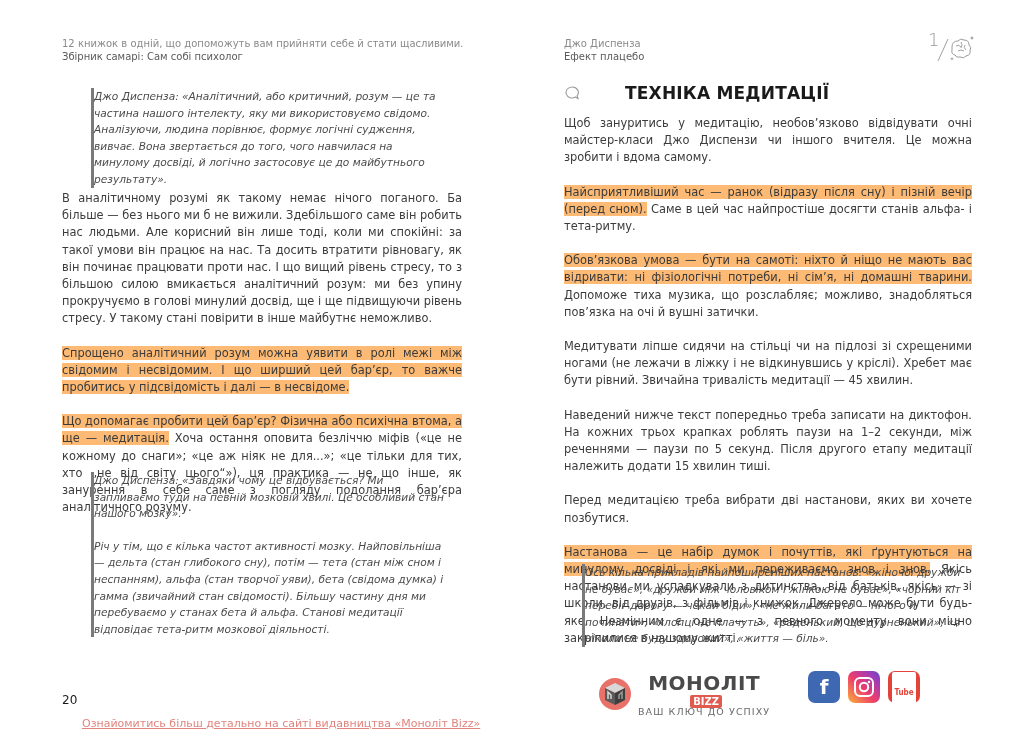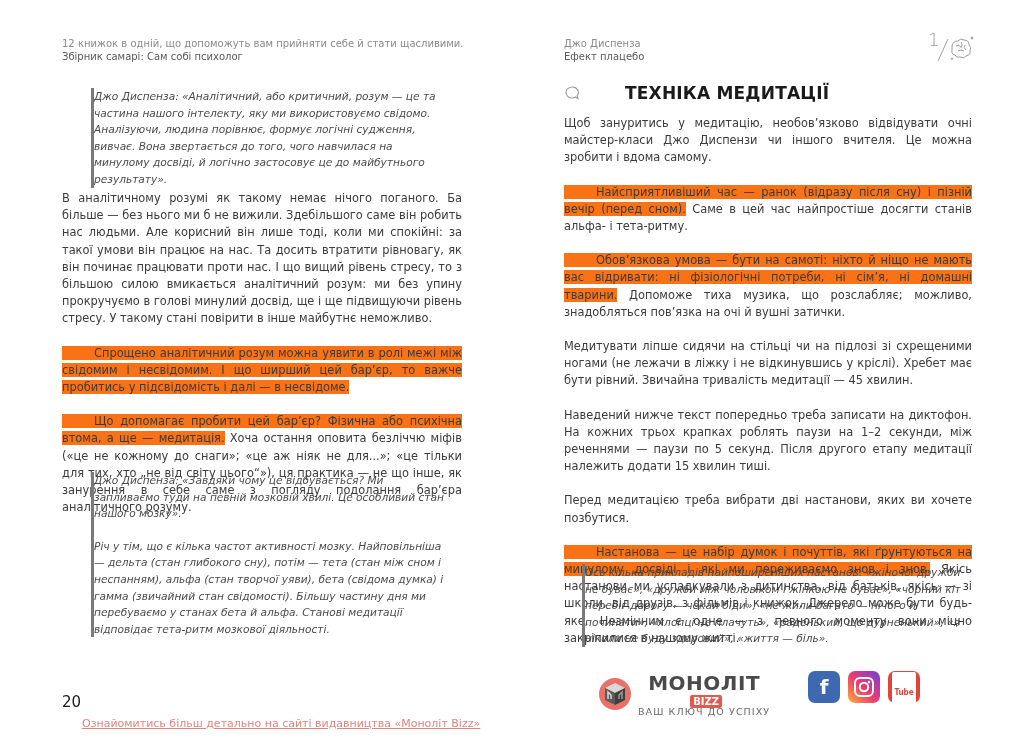--- a/index.html
+++ b/index.html
@@ -14,33 +14,33 @@
   .running-head .line2 { color: #5a5a5a; }
   .page-left .running-head { left: 62px; }
   .page-right .running-head { left: 52px; }
 
   .chapter-mark { position: absolute; right: 50px; top: 31px; width: 48px; height: 32px; }
   .chapter-mark .num { position: absolute; left: 2px; top: -2px; font-size: 18px; color: #9a9a9a; font-weight: 300; font-family: "DejaVu Sans", sans-serif; }
   .chapter-mark svg { position: absolute; left: 8px; top: 2px; }
 
   .body-text { font-size: 11.4px; line-height: 17.2px; color: #3b3b3b; text-align: justify; }
   .para { margin-bottom: 17px; }
-  .hl { background: #f97316; padding-left: 32px; }
+  .hl { background: #fdba74; }
 
   .quote { border-left: 3px solid #7a7a7a; padding-left: 0; font-style: italic; font-size: 10.6px; line-height: 16.6px; color: #4a4a4a; }
   .quote p { margin-bottom: 16px; }
   .quote p:last-child { margin-bottom: 0; }
 
   .left-col { position: absolute; left: 62px; width: 400px; }
   .right-col { position: absolute; left: 52px; width: 408px; }
 
   .heading { position: absolute; left: 52px; top: 83px; display: flex; align-items: center; gap: 33px; }
   .heading .title { font-family: "DejaVu Sans", sans-serif; font-weight: bold; font-size: 17px; color: #1a1a1a; margin-left: 12px; letter-spacing: 0.2px; }
 
-  .page-number { position: absolute; left: 62px; top: 693px; font-size: 15px; color: #1a1a1a; }
+  .page-number { position: absolute; left: 62px; top: 693px; font-size: 12px; color: #1a1a1a; }
   .footer-link { position: absolute; left: 82px; top: 717px; font-size: 11px; color: #e2847e; text-decoration: underline; cursor: pointer; }
 
   .logo { position: absolute; left: 86px; top: 671px; display: flex; align-items: center; }
   .logo-text { margin-left: 6px; }
   .logo-name { display: flex; align-items: center; flex-direction: column; }
   .logo-name .brand { font-family: "DejaVu Sans", sans-serif; font-weight: bold; font-size: 20px; color: #4a4a4a; letter-spacing: 0.5px; }
   .logo-name .bizz { background: #e05a4f; color: #fff; font-weight: bold; font-size: 10px; padding: 1px 3px; margin-left: 4px; border-radius: 2px; }
   .logo-tag { font-size: 9.5px; color: #6a6a6a; letter-spacing: 1.1px; margin-top: -2px; }
 
   .socials { position: absolute; left: 296px; top: 671px; display: flex; gap: 8px; }

